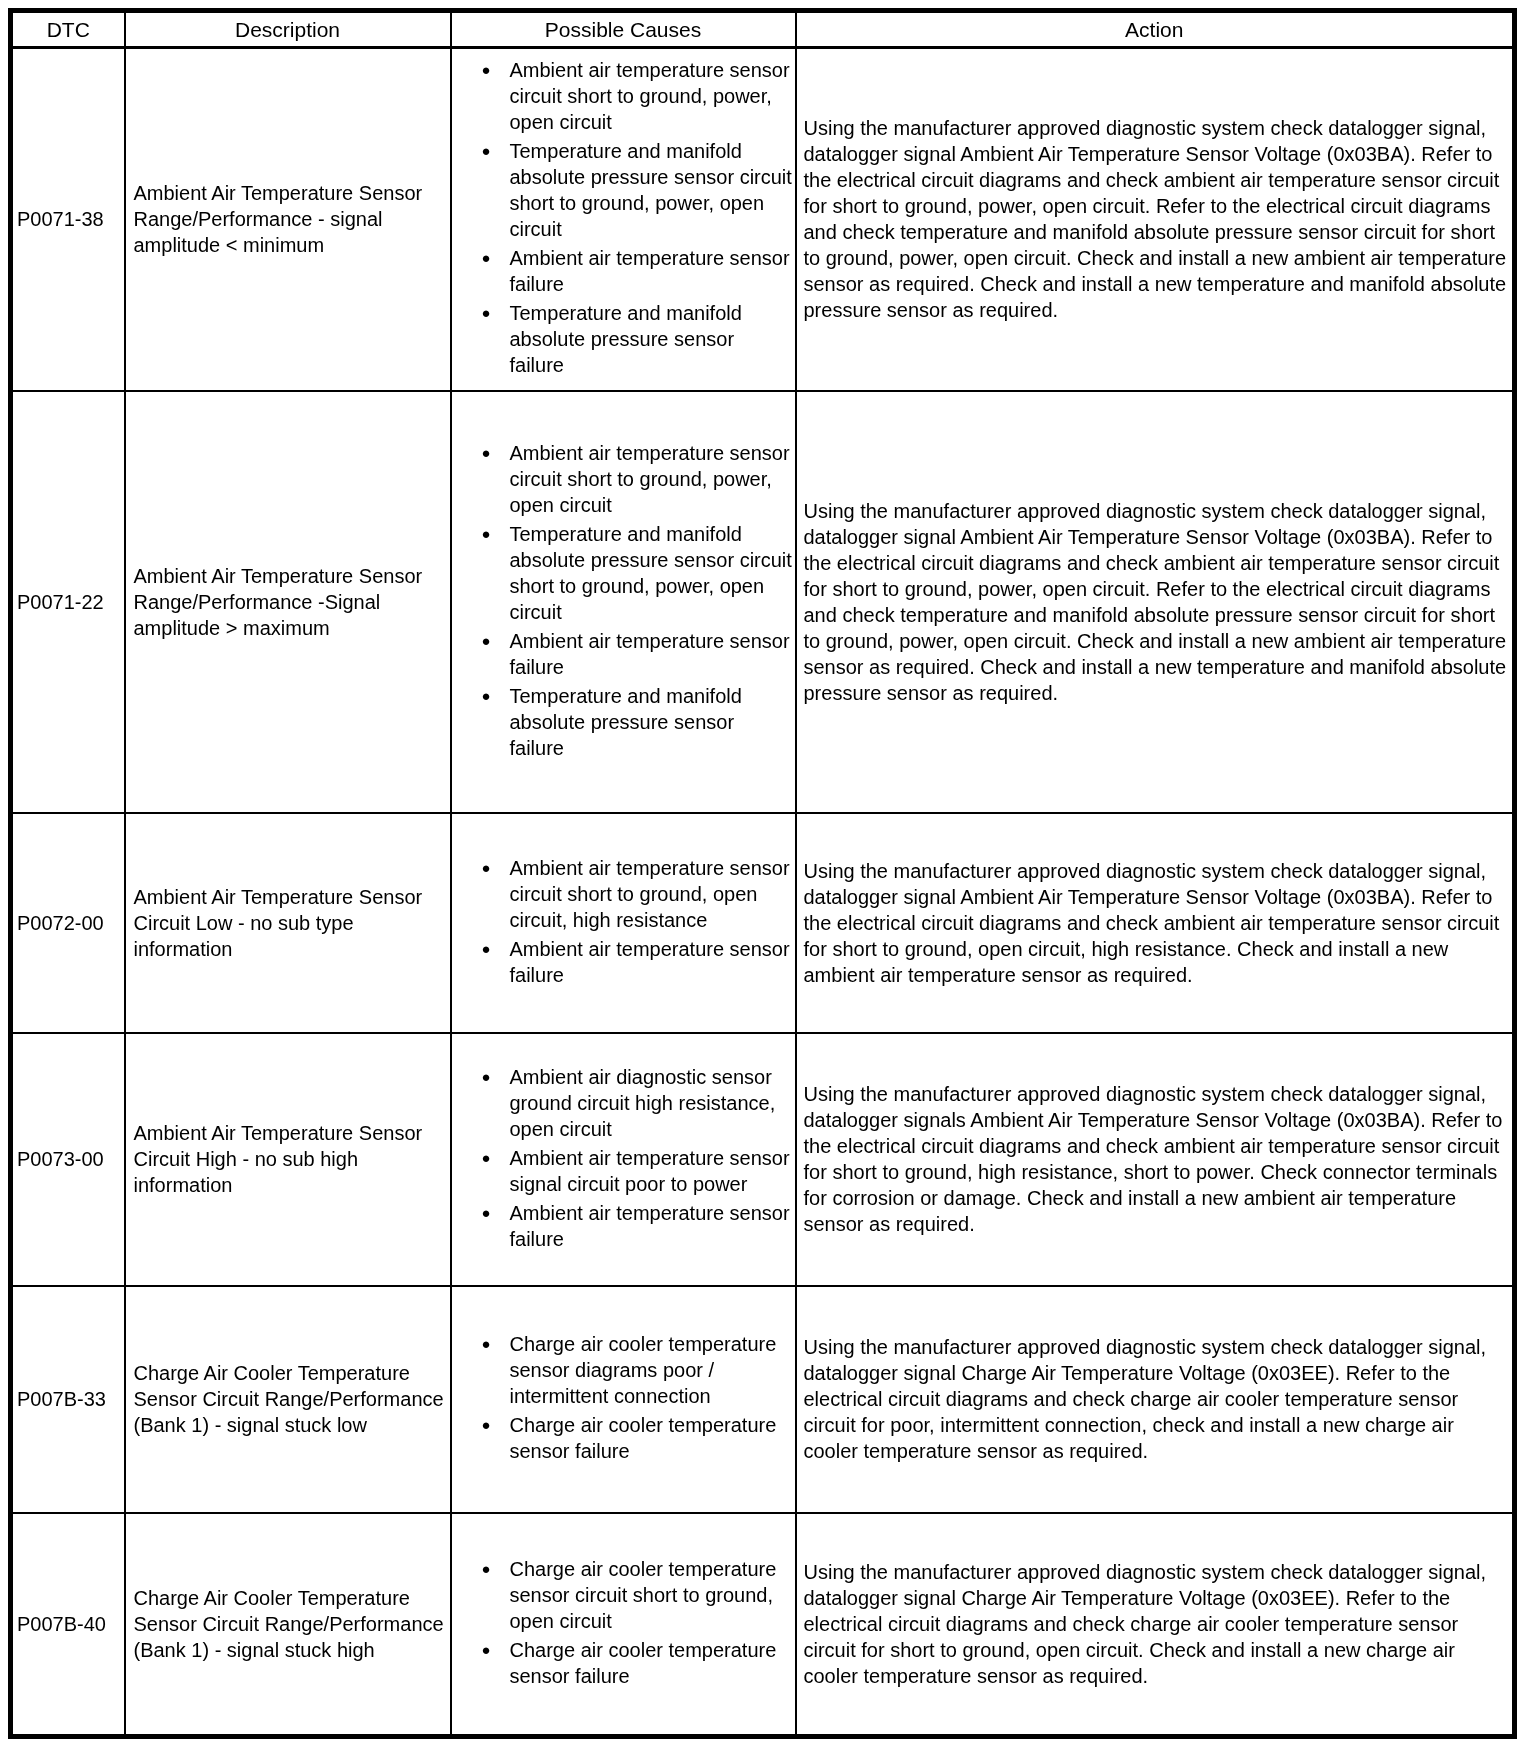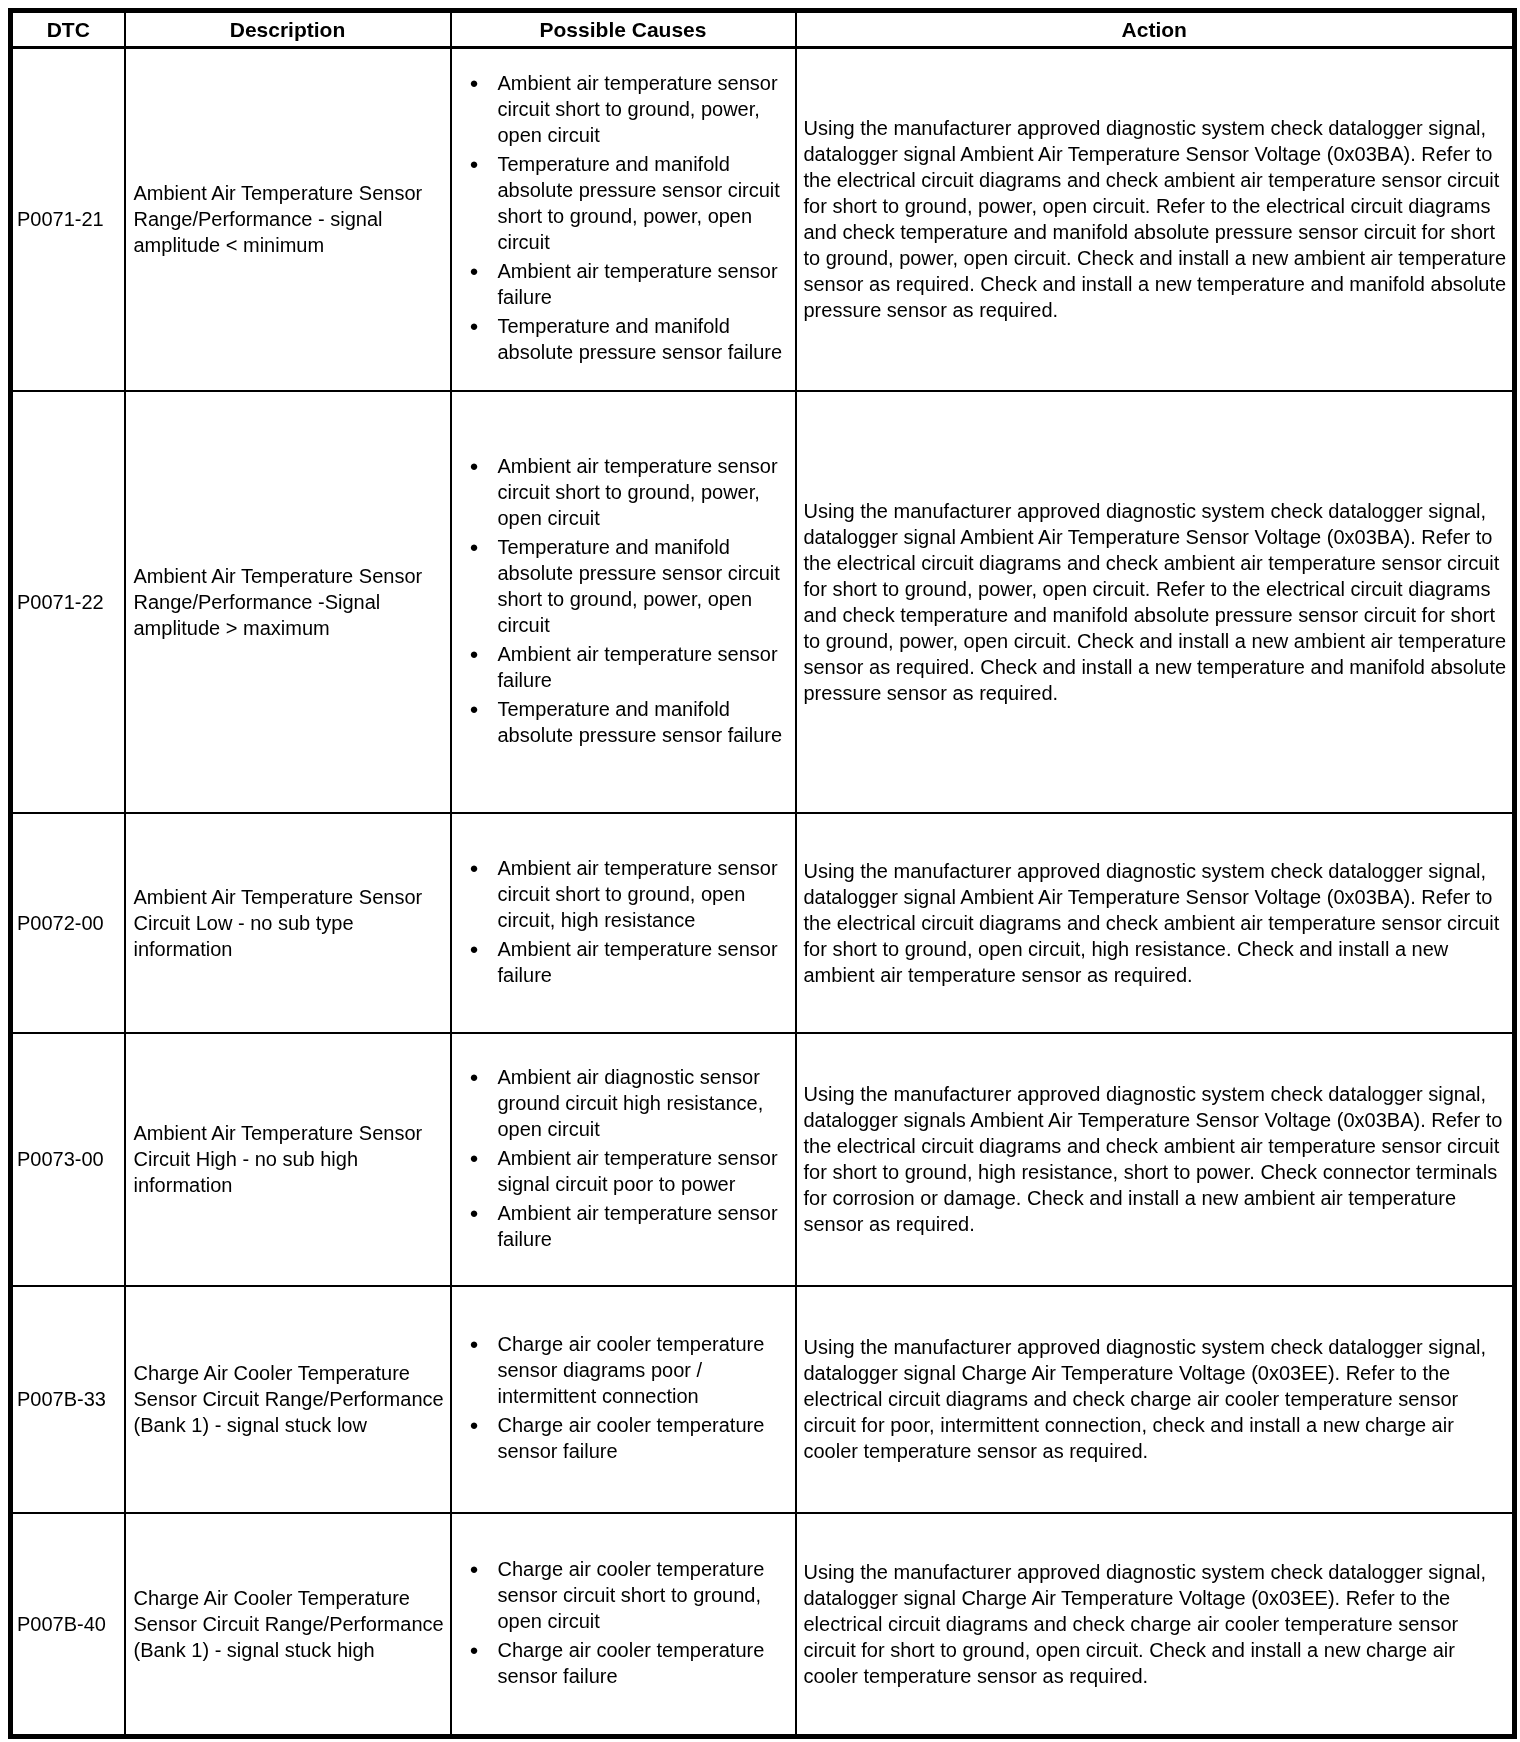--- a/index.html
+++ b/index.html
@@ -25,37 +25,37 @@
   table.dtc-table th,
   table.dtc-table td {
     border: 2px solid #000000;
     vertical-align: middle;
     font-size: 20px;
     line-height: 26px;
     overflow: hidden;
     box-sizing: border-box;
   }
   table.dtc-table th {
-    font-weight: bold;
+    font-weight: normal;
     text-align: center;
     font-size: 21px;
     height: 37px;
     border-bottom-width: 3px;
     padding: 2px 4px;
   }
   td.cell-dtc {
     text-align: left;
     padding: 2px 2px 2px 4px;
   }
   td.cell-desc {
     padding: 2px 4px 2px 8px;
   }
   td.cell-causes {
     vertical-align: middle;
-    padding: 8px 2px 8px 0;
+    padding: 8px 2px 8px 12px;
   }
   td.cell-action {
     vertical-align: top;
     padding: 6px 4px 6px 7px;
   }
   ul.causes-list {
     margin: 0;
     padding: 0;
     list-style: none;
   }
@@ -93,21 +93,21 @@
     <thead>
       <tr>
         <th>DTC</th>
         <th>Description</th>
         <th>Possible Causes</th>
         <th>Action</th>
       </tr>
     </thead>
     <tbody>
       <tr class="row-1">
-        <td class="cell-dtc">P0071-21</td>
+        <td class="cell-dtc">P0071-38</td>
         <td class="cell-desc">Ambient Air Temperature Sensor Range/Performance - signal amplitude &lt; minimum</td>
         <td class="cell-causes">
           <ul class="causes-list">
             <li>Ambient air temperature sensor circuit short to ground, power, open circuit</li>
             <li>Temperature and manifold absolute pressure sensor circuit short to ground, power, open circuit</li>
             <li>Ambient air temperature sensor failure</li>
             <li>Temperature and manifold absolute pressure sensor failure</li>
           </ul>
         </td>
         <td class="cell-action">Using the manufacturer approved diagnostic system check datalogger signal, datalogger signal Ambient Air Temperature Sensor Voltage (0x03BA). Refer to the electrical circuit diagrams and check ambient air temperature sensor circuit for short to ground, power, open circuit. Refer to the electrical circuit diagrams and check temperature and manifold absolute pressure sensor circuit for short to ground, power, open circuit. Check and install a new ambient air temperature sensor as required. Check and install a new temperature and manifold absolute pressure sensor as required.</td>

